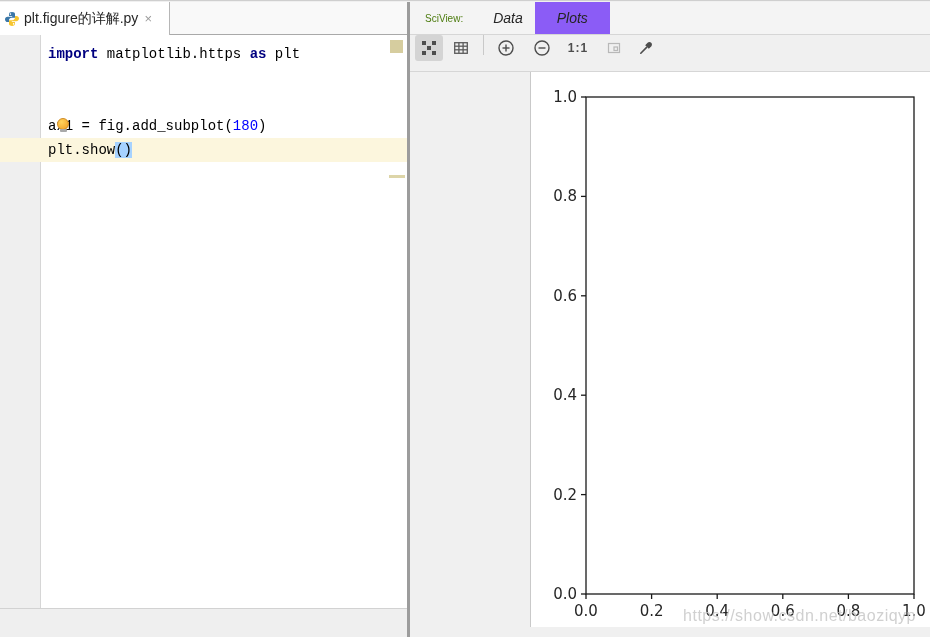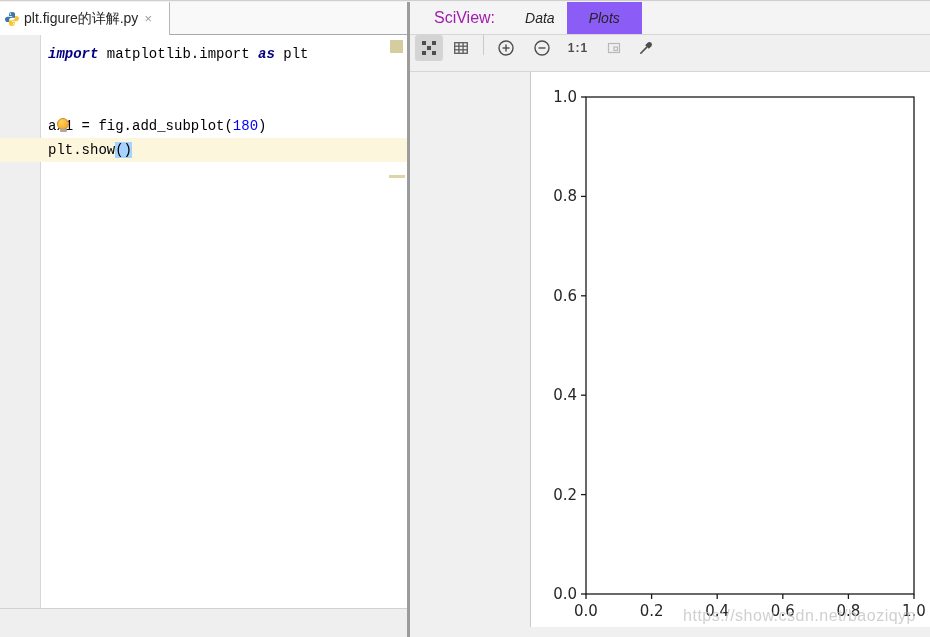--- a/index.html
+++ b/index.html
@@ -20,21 +20,21 @@
   .file-tab .close-x { margin-left:6px; color:#9b9b9b; font-size:13px; line-height:13px; }
 
   .editor { position:absolute; left:0; top:33px; width:407px; height:573px; background:#fff; }
   .gutter { position:absolute; left:0; top:0; width:41px; height:573px; background:#efefef;
             border-right:1px solid #d6d6d6; z-index:0; }
   .code-area { position:absolute; left:0; top:7px; width:407px; z-index:1;
                font-family:"Liberation Mono", monospace; font-size:14px; color:#000; }
   .code-line { position:relative; height:24px; line-height:24px; padding-left:48px;
                white-space:pre; }
   .code-line.current { background:var(--current-line-bg,#fcf6dd); }
-  .tok-kw  { color:var(--kw,#000080); font-weight:bold;font-style:italic; }
+  .tok-kw  { color:var(--kw,#000080); font-weight:bold; }
   .tok-num { color:var(--num,#0000ff); }
   .tok-selected { background:var(--sel-bg,#a6d2ff); }
   .bulb-icon { position:absolute; left:57px; top:4px; width:14px; height:14px; }
   .bulb-icon .bulb-glass { position:absolute; left:0; top:0; width:12px; height:12px;
       border-radius:50%; background:radial-gradient(circle at 35% 30%, #ffd35e, #f09d22);
       border:1px solid #d08a1e; }
   .bulb-icon .bulb-base { position:absolute; left:3px; top:11px; width:7px; height:3px;
       background:#a9a9a9; border-radius:1px; }
   .inspection-square { position:absolute; right:4px; top:5px; width:13px; height:13px;
       background:#d6cd9f; z-index:3; }
@@ -43,21 +43,21 @@
   .editor-bottom-strip { position:absolute; left:0; top:606px; width:407px; height:30px;
       background:#efefef; border-top:1px solid #d2d2d2; }
 
   
   .splitter { position:absolute; left:407px; top:1px; width:3px; height:636px; background:#9c9c9c; }
 
   
   .right-pane { position:absolute; left:410px; top:1px; width:520px; height:636px; background:#f0f0f0; }
   .sci-tabbar { position:relative; height:33px; background:#f4f4f4;
                 border-bottom:1px solid #d6d6d6; display:flex; align-items:center; }
-  .sci-title { font-size:16px; color:#a21caf; margin-left:24px; }
+  .sci-title { font-size:10px; color:#4d7c0f; margin-left:15px; }
   .sci-tab { font-size:14px; color:#262626; height:32px; display:flex; align-items:center;
              padding:0 22px;font-style:italic; }
   .sci-tab.first { margin-left:18px; padding:0 12px; }
   .sci-tab.active { background:#8b5cf6; }
 
   .sci-toolbar { position:absolute; left:0; top:33px; width:520px; height:37px; background:#f0f0f0;
                  border-bottom:1px solid #d6d6d6; display:flex; align-items:flex-start; padding-left:5px; }
   .tbtn { width:28px; height:26px; display:flex; align-items:center; justify-content:center;
           margin-right:4px; border-radius:3px; }
   .tbtn.active { background:#d4d4d4; }
@@ -89,21 +89,21 @@
           </svg>
         </span>
         <span class="tab-title">plt.figure的详解.py</span>
         <span class="close-x">×</span>
       </div>
     </div>
 
     <div class="editor">
       <div class="gutter"></div>
       <div class="code-area">
-          <div class="code-line"><span class="tok-kw">import</span><span class="tok-plain"> matplotlib.import </span><span class="tok-kw">as</span><span class="tok-plain"> plt</span></div>
+          <div class="code-line"><span class="tok-kw">import</span><span class="tok-plain"> matplotlib.https </span><span class="tok-kw">as</span><span class="tok-plain"> plt</span></div>
           <div class="code-line"></div>
           <div class="code-line"></div>
           <div class="code-line"><span class="tok-plain">ax1 = fig.add_subplot(</span><span class="tok-num">180</span><span class="tok-plain">)</span><span class="bulb-icon"><span class="bulb-glass"></span><span class="bulb-base"></span></span></div>
           <div class="code-line current"><span class="tok-plain">plt.show</span><span class="tok-selected">()</span></div>
         </div>
       <div class="inspection-square"></div>
       <div class="stripe-mark"></div>
     </div>
 
     <div class="editor-bottom-strip"></div>

